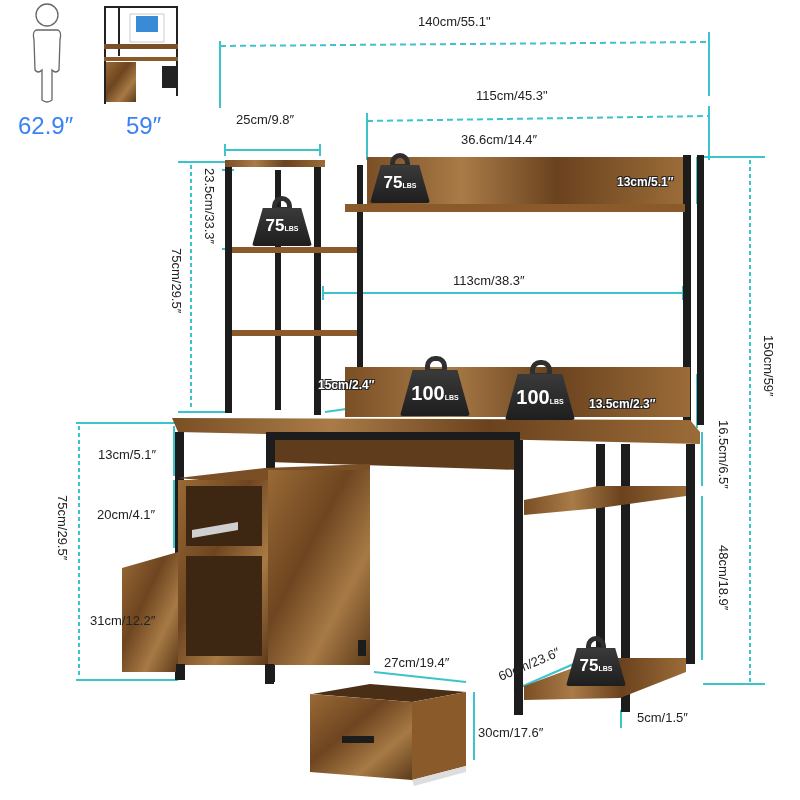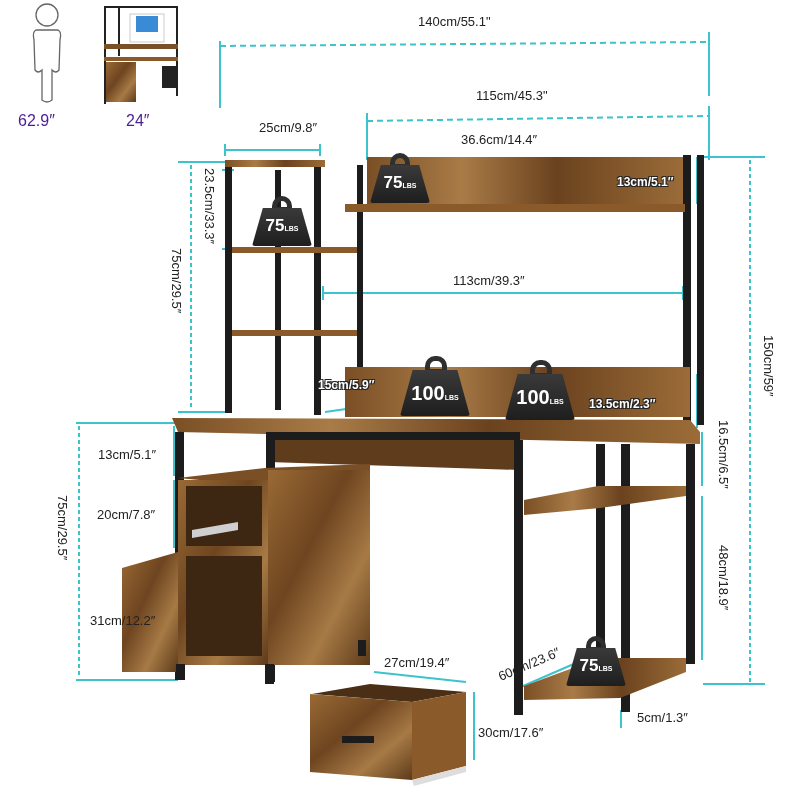--- a/index.html
+++ b/index.html
@@ -3,21 +3,21 @@
 <meta charset="utf-8">
 <style>
   * { box-sizing: border-box; margin: 0; padding: 0; }
   html, body { width: 800px; height: 800px; background: #ffffff; overflow: hidden; }
   body { position: relative; font-family: "Liberation Sans", "DejaVu Sans", sans-serif; color: #1a1a1a; }
   svg.scene { position: absolute; left: 0; top: 0; }
   .lbl { position: absolute; font-size: 13px; white-space: nowrap; color: #222; }
   .lbl.vert { transform-origin: left top; transform: rotate(90deg); }
   .lbl.outline { color: #fff; font-weight: bold; font-size: 12px;
      text-shadow: -1px -1px 0 #222, 1px -1px 0 #222, -1px 1px 0 #222, 1px 1px 0 #222; }
-  .cmp-lbl { position: absolute; font-size: 16px; color: #4c1d95; }
+  .cmp-lbl { position: absolute; font-size: 24px; color: #3b82f6; }
   .weight { position: absolute; width: 60px; height: 50px; }
   .weight .ring { position: absolute; left: 20px; top: 0; width: 20px; height: 16px; border: 5px solid #2f2f2f; border-radius: 10px 10px 4px 4px; }
   .weight .body { position: absolute; left: 0; top: 12px; width: 60px; height: 38px; background: linear-gradient(180deg,#3a3a3a,#1e1e1e);
      clip-path: polygon(18% 0, 82% 0, 100% 100%, 0 100%); border-radius: 3px; }
   .weight .num { position: absolute; left: 0; right: 0; top: 20px; text-align: center; color: #fff; font-weight: bold; font-size: 17px; }
   .weight .num small { font-size: 7px; font-weight: bold; }
   .weight.big { width: 70px; height: 60px; }
   .weight.big .ring { left: 25px; width: 22px; height: 18px; }
   .weight.big .body { width: 70px; height: 46px; top: 14px; }
   .weight.big .num { top: 26px; font-size: 20px; }
@@ -165,43 +165,43 @@
   <g>
     <polygon points="312,694 370,684 466,692 412,702" fill="#4a2e15"></polygon>
     <polygon points="310,694 412,702 412,780 310,772" fill="url(#wood)"></polygon>
     <polygon points="412,702 466,692 466,766 412,780" fill="#8a5a2b"></polygon>
     <rect x="342" y="736" width="32" height="7" fill="#1c1c1c"></rect>
     <polygon points="412,780 466,766 466,772 414,786" fill="#ddd"></polygon>
   </g>
 </svg>
 
 <div class="cmp-lbl" style="left:18px; top:112px;">62.9″</div>
-<div class="cmp-lbl" style="left:126px; top:112px;">24″</div>
+<div class="cmp-lbl" style="left:126px; top:112px;">59″</div>
 
 <div class="lbl" style="left:418px; top:14px;">140cm/55.1"</div>
 <div class="lbl" style="left:476px; top:88px;">115cm/45.3"</div>
 <div class="lbl" style="left:461px; top:132px;">36.6cm/14.4″</div>
-<div class="lbl" style="left:236px; top:120px;margin-left:23px;">25cm/9.8″</div>
+<div class="lbl" style="left:236px; top:112px;">25cm/9.8″</div>
 <div class="lbl outline" style="left:617px; top:175px;">13cm/5.1″</div>
 <div class="lbl vert" style="left:217px; top:168px;">23.5cm/33.3″</div>
 <div class="lbl vert" style="left:184px; top:248px;">75cm/29.5″</div>
-<div class="lbl" style="left:453px; top:273px;">113cm/39.3″</div>
-<div class="lbl outline" style="left:318px; top:378px;">15cm/5.9″</div>
+<div class="lbl" style="left:453px; top:273px;">113cm/38.3″</div>
+<div class="lbl outline" style="left:318px; top:378px;">15cm/2.4″</div>
 <div class="lbl outline" style="left:589px; top:397px;">13.5cm/2.3″</div>
 <div class="lbl vert" style="left:776px; top:335px;">150cm/59″</div>
 <div class="lbl vert" style="left:731px; top:420px;">16.5cm/6.5″</div>
 <div class="lbl vert" style="left:731px; top:545px;">48cm/18.9″</div>
 <div class="lbl" style="left:98px; top:447px;">13cm/5.1″</div>
-<div class="lbl" style="left:97px; top:507px;">20cm/7.8″</div>
+<div class="lbl" style="left:97px; top:507px;">20cm/4.1″</div>
 <div class="lbl" style="left:90px; top:613px;text-align:center;">31cm/12.2″</div>
 <div class="lbl vert" style="left:70px; top:495px;">75cm/29.5″</div>
 <div class="lbl" style="left:384px; top:655px;">27cm/19.4″</div>
 <div class="lbl" style="left:478px; top:725px;">30cm/17.6″</div>
 <div class="lbl" style="left:496px; top:670px; transform: rotate(-23deg); transform-origin:left top;">60cm/23.6″</div>
-<div class="lbl" style="left:637px; top:710px;">5cm/1.3″</div>
+<div class="lbl" style="left:637px; top:710px;">5cm/1.5″</div>
 
 <div class="weight" style="left:370px; top:153px;">
   <div class="ring"></div>
     <div class="body"></div>
   <div class="num"><span>75</span><small>LBS</small></div>
 </div>
 <div class="weight" style="left:252px; top:196px;">
   <div class="ring"></div>
     <div class="body"></div>
   <div class="num"><span>75</span><small>LBS</small></div>

